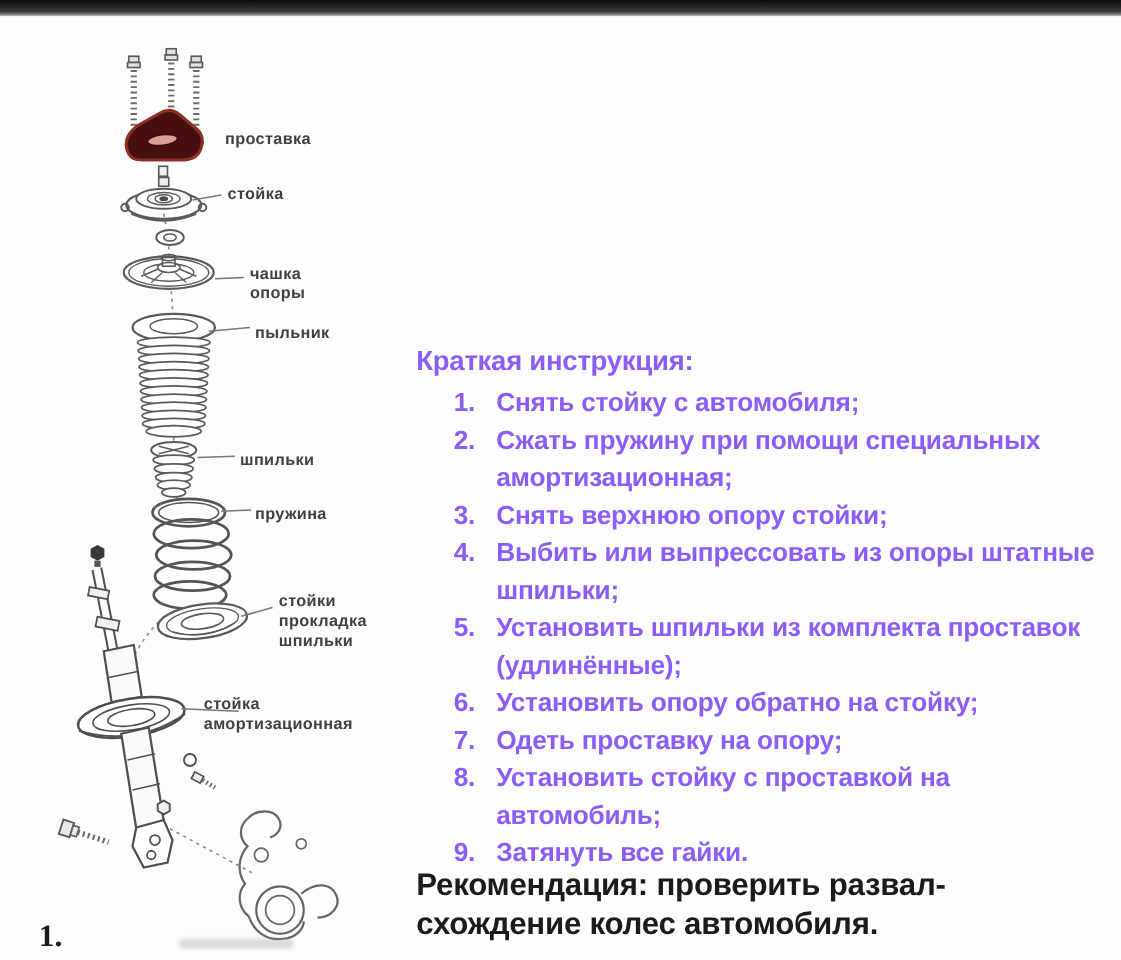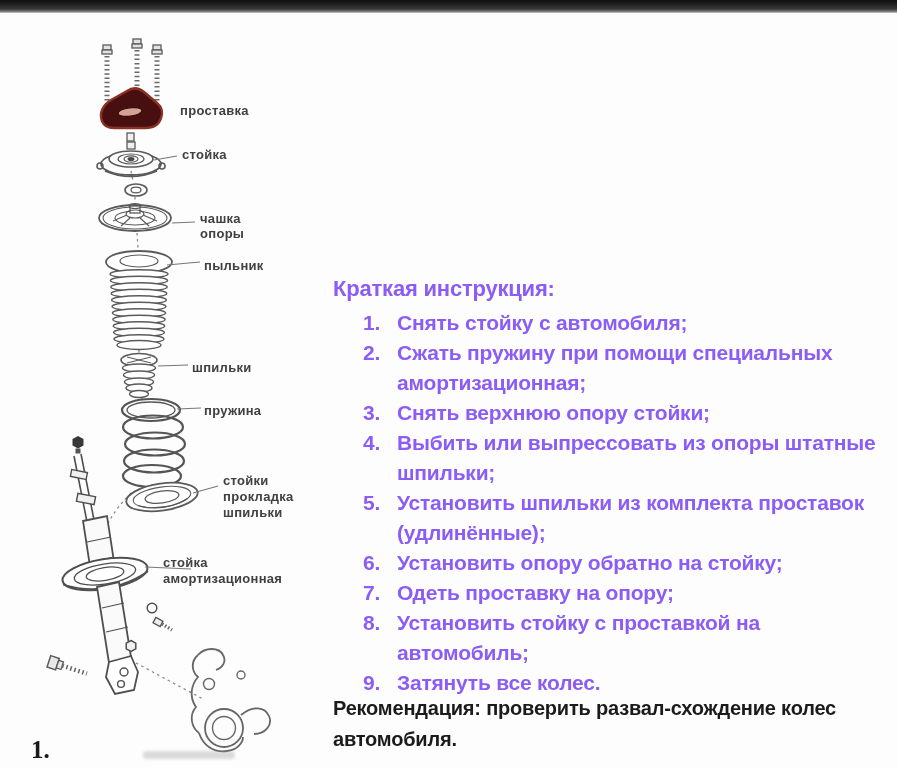--- a/index.html
+++ b/index.html
@@ -35,21 +35,21 @@
   }
   .instructions h2{
     margin:0;font-size:22px;line-height:27px;font-weight:bold;letter-spacing:-.2px;
   }
   .steps{margin-top:6px;}
   .step{position:relative;padding-left:64px;font-size:21px;font-weight:bold;
     line-height:30px;letter-spacing:-.2px;width:500px;}
   .step .num{position:absolute;left:30px;top:0;}
   .recommendation{
     position:absolute;left:333px;top:693px;width:505px;
-    font-size:20px;font-weight:bold;line-height:31px;color:#1b1b1b;letter-spacing:-.2px;
+    font-size:25px;font-weight:bold;line-height:31px;color:#1b1b1b;letter-spacing:-.2px;
   }
   .page-number{
     position:absolute;left:31px;top:736px;
     font-family:"Liberation Serif", serif;font-size:25px;font-weight:bold;color:#1a1a1a;
   }
   .watermark-smudge{
     position:absolute;left:143px;top:751px;width:92px;height:8px;
     background:#9a9a9a;opacity:.35;border-radius:4px;filter:blur(1.5px);
   }
 </style>
@@ -276,21 +276,21 @@
       <div class="step">
         <span class="num">7.</span>
         <span class="txt">Одеть проставку на опору;</span>
       </div>
       <div class="step">
         <span class="num">8.</span>
         <span class="txt">Установить стойку  с проставкой на автомобиль;</span>
       </div>
       <div class="step">
         <span class="num">9.</span>
-        <span class="txt">Затянуть все колес.</span>
+        <span class="txt">Затянуть все гайки.</span>
       </div>
     </div>
   </div>
 
   <div class="recommendation">Рекомендация: проверить развал-схождение колес автомобиля.</div>
 
   <div class="page-number">1.</div>
 
   <div class="watermark-smudge"></div>
 

